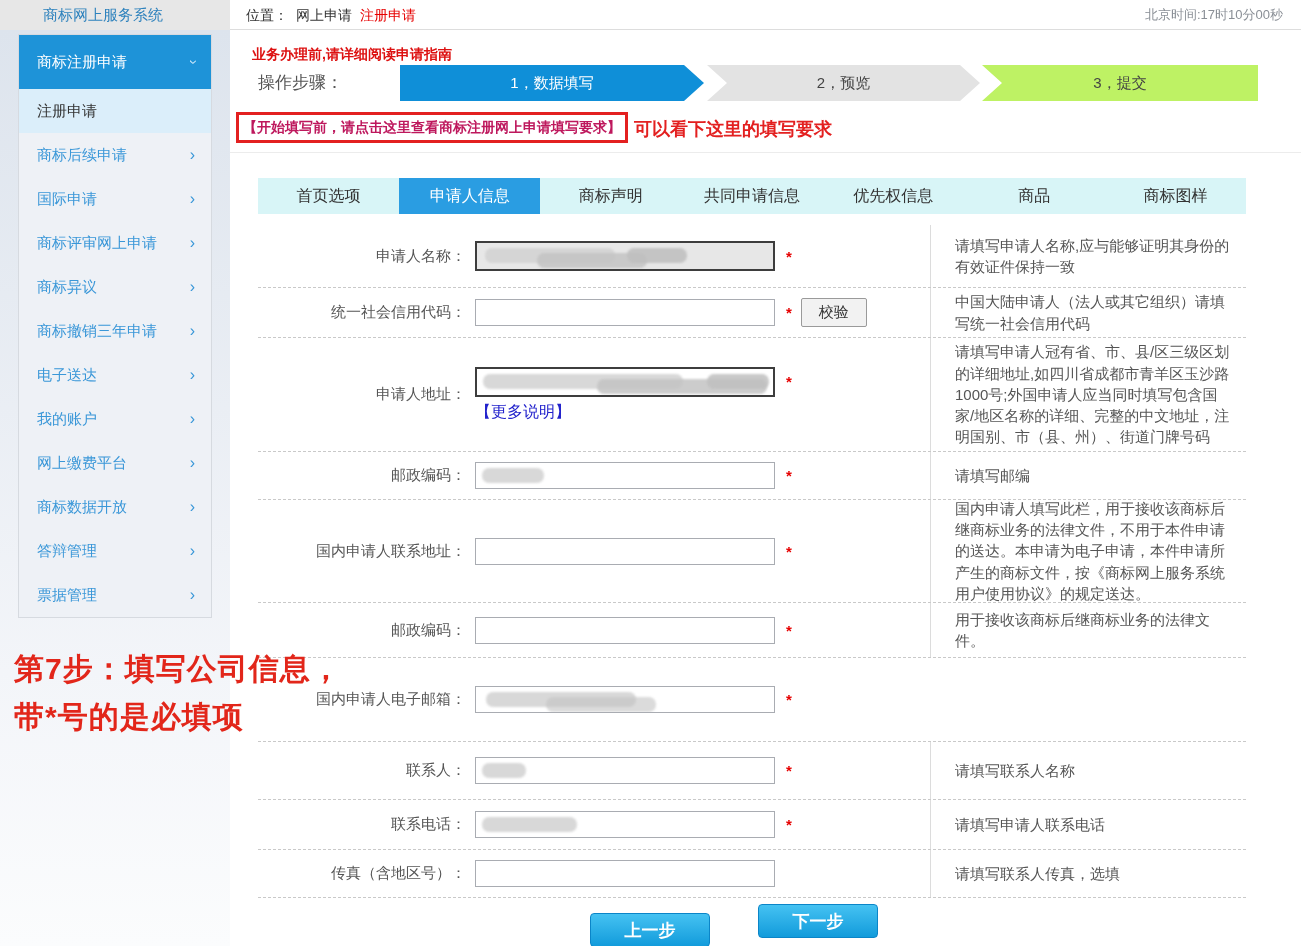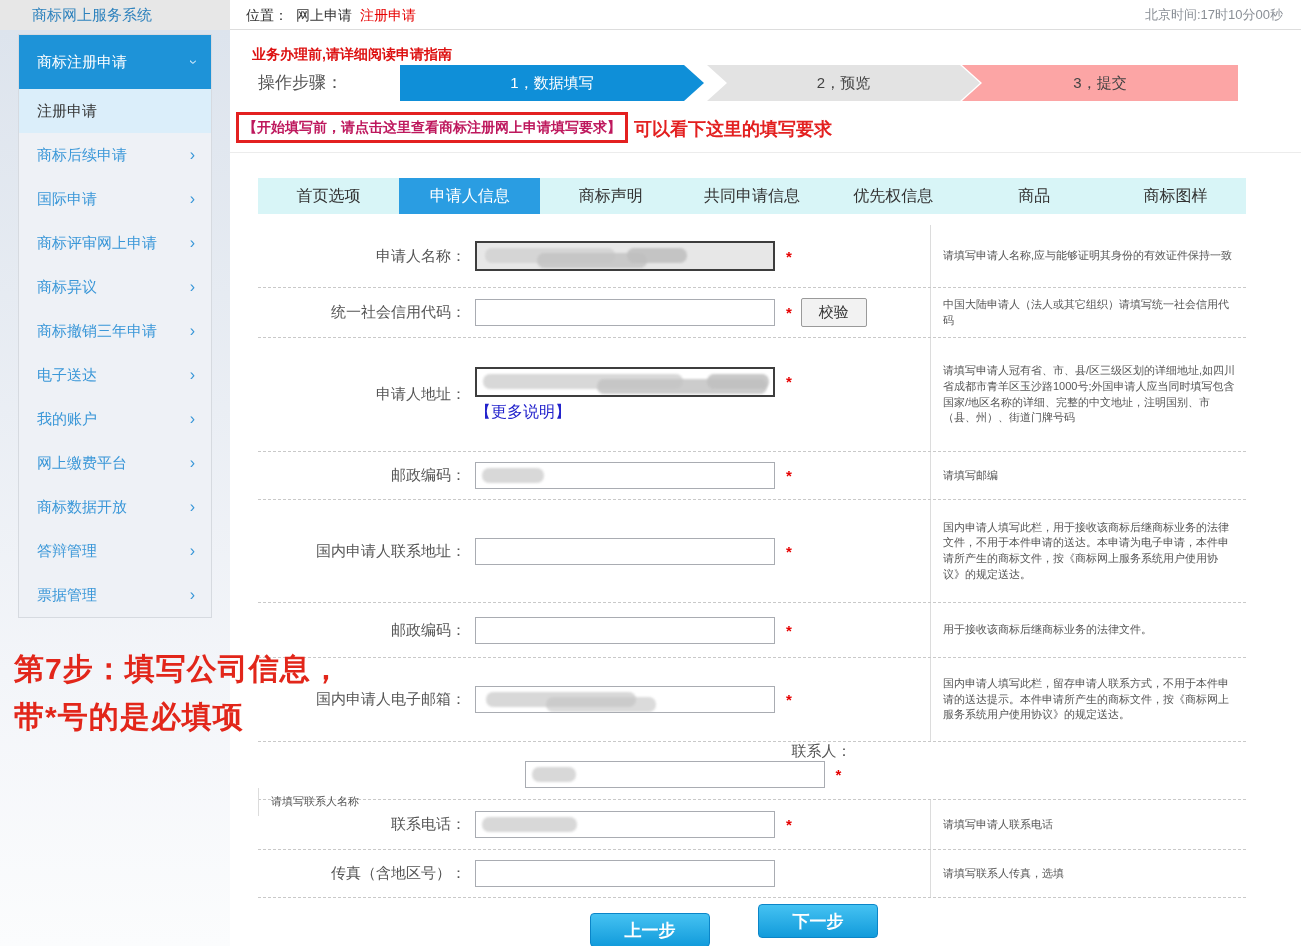--- a/index.html
+++ b/index.html
@@ -3,21 +3,21 @@
 <meta charset="utf-8">
 <style>
   * { margin:0; padding:0; box-sizing:border-box; }
   html,body { width:1301px; height:946px; background:#fff;
     font-family:"Liberation Sans","DejaVu Sans",sans-serif; color:#333; overflow:hidden; }
 
   
   .topbar { position:absolute; left:0; top:0; width:1301px; height:30px; background:#fff;
     border-bottom:1px solid #ddd; }
   .topbar .logo { position:absolute; left:0; top:0; width:230px; height:30px; background:#e7e7e7;
-    color:#2e82bd; font-size:15px; line-height:30px; padding-left:32px; }
+    color:#2e82bd; font-size:15px; line-height:30px; padding-left:43px; }
   .crumb { position:absolute; left:246px; top:0; height:30px; line-height:30px; font-size:14px; color:#333; }
   .crumb span { margin-right:8px; }
   .crumb .red { color:#e60000; }
   .time { position:absolute; right:18px; top:0; height:30px; line-height:30px; font-size:13px; color:#8a8f96; }
 
   
   .sidebar { position:absolute; left:0; top:30px; width:230px; height:916px;
     background:linear-gradient(#dde4ed,#f3f5f9 70%,#fbfcfd); }
   .menu { position:absolute; left:18px; top:4px; width:194px; background:#eef1f6;
     border:1px solid #d6dae0; }
@@ -30,54 +30,54 @@
   .menu-item .chev { color:#3a97d8; font-size:16px; }
 
   
   .notice-top { position:absolute; left:252px; top:46px; font-size:14px; color:#dd1111; font-weight:bold; }
   .steps-label { position:absolute; left:258px; top:71px; font-size:17px; color:#555; }
   .step { position:absolute; top:65px; height:36px; line-height:36px; text-align:center; font-size:15px; }
   .step1 { left:400px; width:304px; background:#0f8fd8; color:#fff;
     clip-path:polygon(0 0,calc(100% - 20px) 0,100% 50%,calc(100% - 20px) 100%,0 100%); }
   .step2 { left:707px; width:273px; background:#e3e3e3; color:#444;
     clip-path:polygon(0 0,calc(100% - 20px) 0,100% 50%,calc(100% - 20px) 100%,0 100%,20px 50%); }
-  .step3 { left:962px; width:276px; background:#fca5a5; color:#444;
+  .step3 { left:982px; width:276px; background:#bef264; color:#444;
     clip-path:polygon(0 0,100% 0,100% 100%,0 100%,20px 50%); }
 
   .redbox { position:absolute; left:236px; top:112px; width:392px; height:31px; border:3px solid #e32020;
     background:#fff; color:#be185d; font-size:14px; font-weight:bold; line-height:25px; text-align:center; cursor:pointer; }
   .arrow-note { position:absolute; left:634px; top:117px; font-size:18px; font-weight:bold; color:#e32020; }
   .content-topline { position:absolute; left:230px; top:152px; width:1071px; border-top:1px solid #ececec; }
 
   
   .tabbar { position:absolute; left:258px; top:178px; width:988px; height:36px; background:#d8f5f7; display:flex; }
   .tab { flex:1; text-align:center; line-height:36px; font-size:16px; color:#333; cursor:pointer; }
   .tab.active { background:#2a9de2; color:#fff; }
 
   
   .form { position:absolute; left:258px; top:225px; width:988px; }
   .frow { display:flex; align-items:center; border-bottom:1px dashed #c9c9c9; position:relative; }
   .r1{height:63px;} .r2{height:50px;} .r3{height:114px;} .r4{height:48px;} .r5{height:103px;}
-  .r6{height:55px;} .r7{height:84px;} .r8{height:58px;flex-direction:column;} .r9{height:50px;} .r10{height:48px;}
+  .r6{height:55px;} .r7{height:84px;} .r8{height:58px;} .r9{height:50px;} .r10{height:48px;}
   .cell-label { width:217px; text-align:right; font-size:15px; color:#555; padding-right:9px; flex:none; }
   .cell-field { width:455px; flex:none; display:flex; align-items:center; }
   .cell-field .fcol { display:flex; flex-direction:column; }
   .inp { width:300px; height:27px; background:#fff; border:1px solid #a9acb2; position:relative; overflow:hidden; }
   .inp.dark { border:2px solid #3d3d3d; height:30px; }
   .inp.graybg { background:#e7e7e7; }
   .blob { position:absolute; top:5px; height:15px; background:#d2d2d2; border-radius:7px;
     filter:blur(1px); opacity:.85; }
   .blob.b2 { top:10px; background:#c4c4c4; }
   .star { color:#e60000; font-weight:bold; font-size:15px; margin-left:11px; }
   .verify-btn { margin-left:9px; width:66px; height:29px; background:#f2f2f2; border:1px solid #9a9a9a;
     border-radius:2px; font-size:15px; color:#333; cursor:pointer;
     font-family:"Liberation Sans","DejaVu Sans",sans-serif; }
   .more-link { font-size:16px; color:#2222cc; margin-top:5px; cursor:pointer; }
   .cell-help { flex:1; align-self:stretch; display:flex; align-items:center; border-left:1px solid #dcdcdc;
-    padding:6px 10px 6px 12px; font-size:11px; color:#555; line-height:1.42; }
+    padding:6px 10px 6px 24px; font-size:15px; color:#555; line-height:1.42; }
 
   
   .btn { position:absolute; top:904px; width:120px; height:34px; border-radius:4px; color:#fff;
     font-size:17px; font-weight:bold; border:1px solid #0b85c8; cursor:pointer;
     background:linear-gradient(#45c2f2,#129bdb); font-family:"Liberation Sans","DejaVu Sans",sans-serif; }
   .btn-prev { left:590px;margin-top:9px; } .btn-next { left:758px; }
 
   
   .big-note { position:absolute; left:14px; top:645px; font-size:30px; font-weight:bold; color:#e2261a;
     line-height:1.6; letter-spacing:1px; }
@@ -242,21 +242,20 @@
 
   <div class="frow r7">
     <div class="cell-label">国内申请人电子邮箱：</div>
     <div class="cell-field">
       <div class="inp">
         <i class="blob" style="left:10px;width:150px;"></i>
           <i class="blob b2" style="left:70px;width:110px;opacity:.6;"></i>
       </div>
       <span class="star">*</span>
     </div>
-    <div class="cell-help">国内申请人填写此栏，留存申请人联系方式，不用于本件申请的送达提示。本件申请所产生的商标文件，按《商标网上服务系统用户使用协议》的规定送达。</div>
   </div>
 
   <div class="frow r8">
     <div class="cell-label">联系人：</div>
     <div class="cell-field">
       <div class="inp">
         <i class="blob" style="left:6px;width:44px;"></i>
       </div>
       <span class="star">*</span>
     </div>

